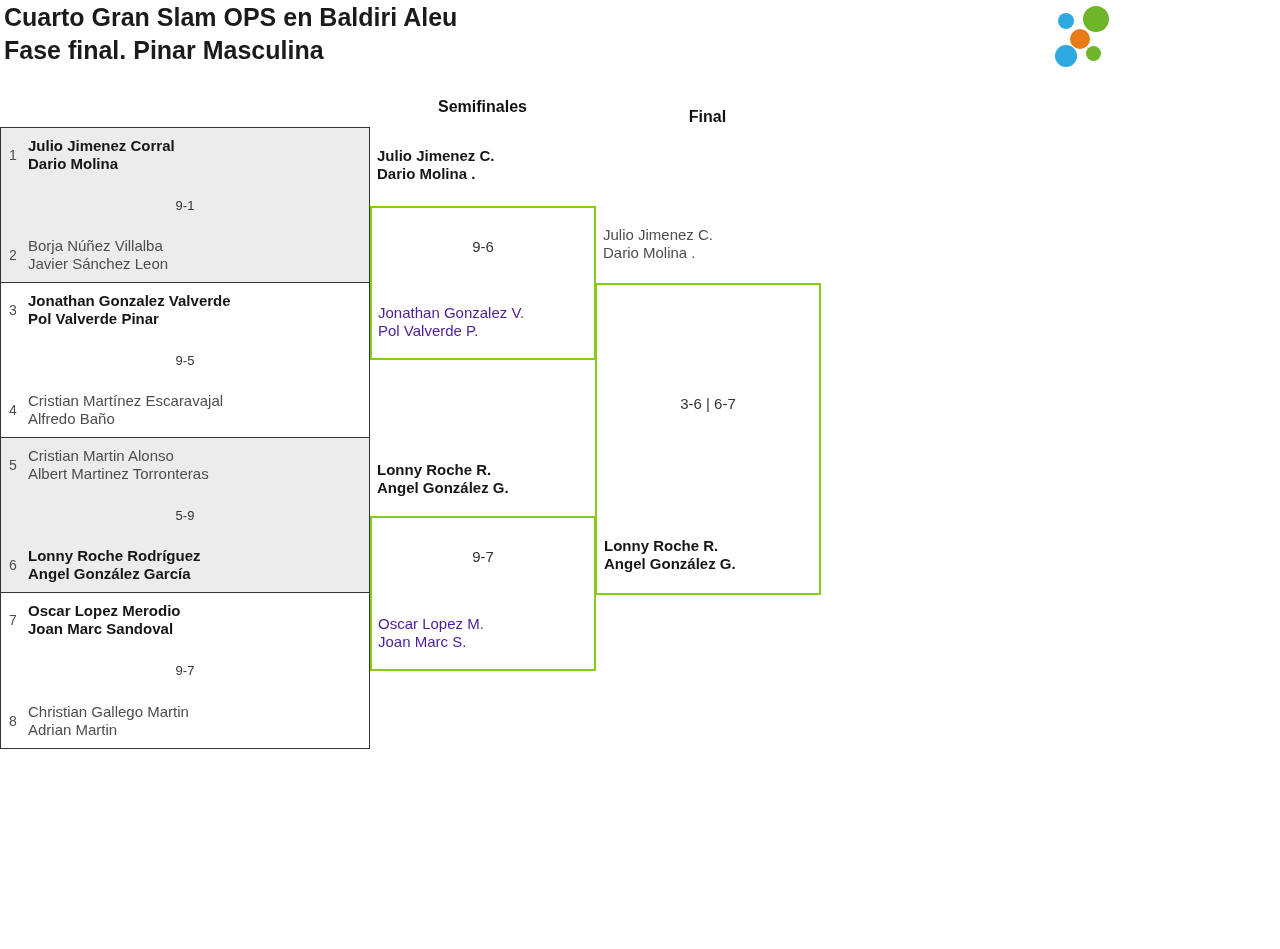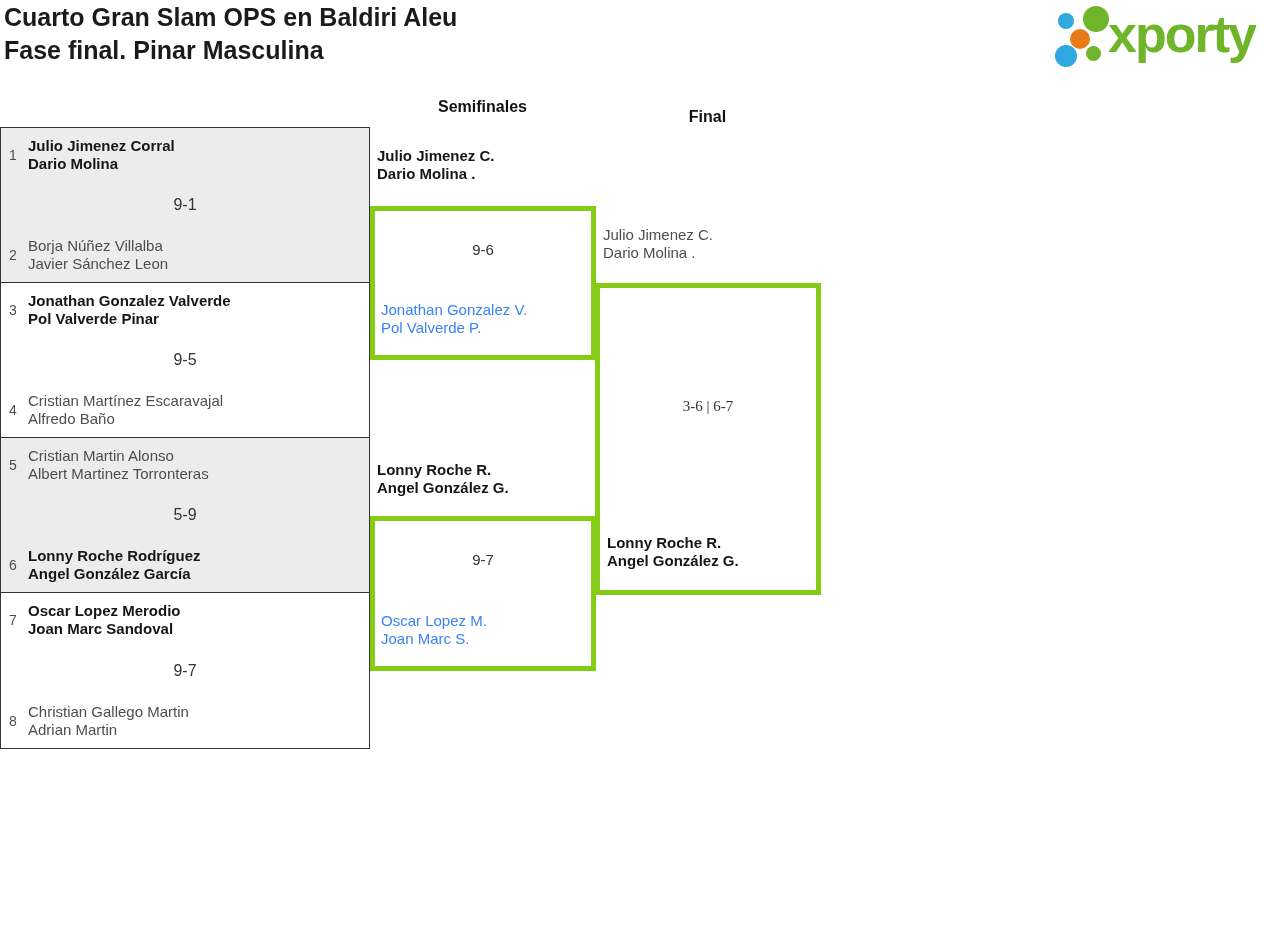--- a/index.html
+++ b/index.html
@@ -34,35 +34,35 @@
   .qf-block { position: relative; height: 155px; box-sizing: border-box;
               border-bottom: 1px solid #333333; display: flex; flex-direction: column;
               justify-content: space-between; padding: 9px 0; }
   .qf-block:last-child { border-bottom: none; }
   .qf-block.shaded { background: #ececec; }
 
   .team-row { display: flex; padding-left: 8px; }
   .seed { width: 19px; flex: none; font-size: 14px; color: #4d4d4d; align-self: center; }
   .team { font-size: 15px; line-height: 18px; color: #4d4d4d; }
   .team.winner { font-weight: 700; color: #161616; }
-  .score { text-align: center; font-size: 16px; color: #333333; }
-
-  
-  .match-box { position: absolute; border: 5px solid #84cc16; box-sizing: border-box; }
+  .score { text-align: center; font-size: 13px; color: #333333; }
+
+  
+  .match-box { position: absolute; border: 2px solid #84cc16; box-sizing: border-box; }
   .sf1-box   { left: 370px; top: 206px; width: 226px; height: 154px; }
   .sf2-box   { left: 370px; top: 516px; width: 226px; height: 155px; }
   .final-box { left: 595px; top: 283px; width: 226px; height: 312px; }
 
   .box-score { position: absolute; left: 0; right: 0; text-align: center;
                font-size: 15px; color: #333333; }
   .sf-score    { top: 30px; }
-  .final-score { top: 110px; font-family: Liberation Serif, serif; }
+  .final-score { top: 110px; }
 
   .box-team { position: absolute; left: 6px; bottom: 18px; font-size: 15px;
-              line-height: 18px; color: #3b82f6; }
+              line-height: 18px; color: #4c1d95; }
   .final-box .box-team { left: 7px; bottom: 20px; }
 
   
   .adv-team { position: absolute; font-size: 15px; line-height: 18px; color: #4d4d4d; }
   .adv-team.winner { font-weight: 700; color: #161616; }
   .sf1-top   { left: 377px; top: 147px; }
   .sf2-top   { left: 377px; top: 461px; }
   .final-top { left: 603px; top: 226px; }
 </style>
 </head>
@@ -74,21 +74,20 @@
     <div>Cuarto Gran Slam OPS en Baldiri Aleu</div>
     <div>Fase final. Pinar Masculina</div>
   </div>
 
   <div class="logo">
     <span class="dot dot-blue-small"></span>
     <span class="dot dot-green-big"></span>
     <span class="dot dot-orange"></span>
     <span class="dot dot-blue-big"></span>
     <span class="dot dot-green-small"></span>
-    <span class="wordmark">xporty</span>
   </div>
 
   <div class="round-label round-sf">Semifinales</div>
   <div class="round-label round-f">Final</div>
 
   <div class="qf-col">
 
     <div class="qf-block shaded">
       <div class="team-row">
         <span class="seed">1</span>

